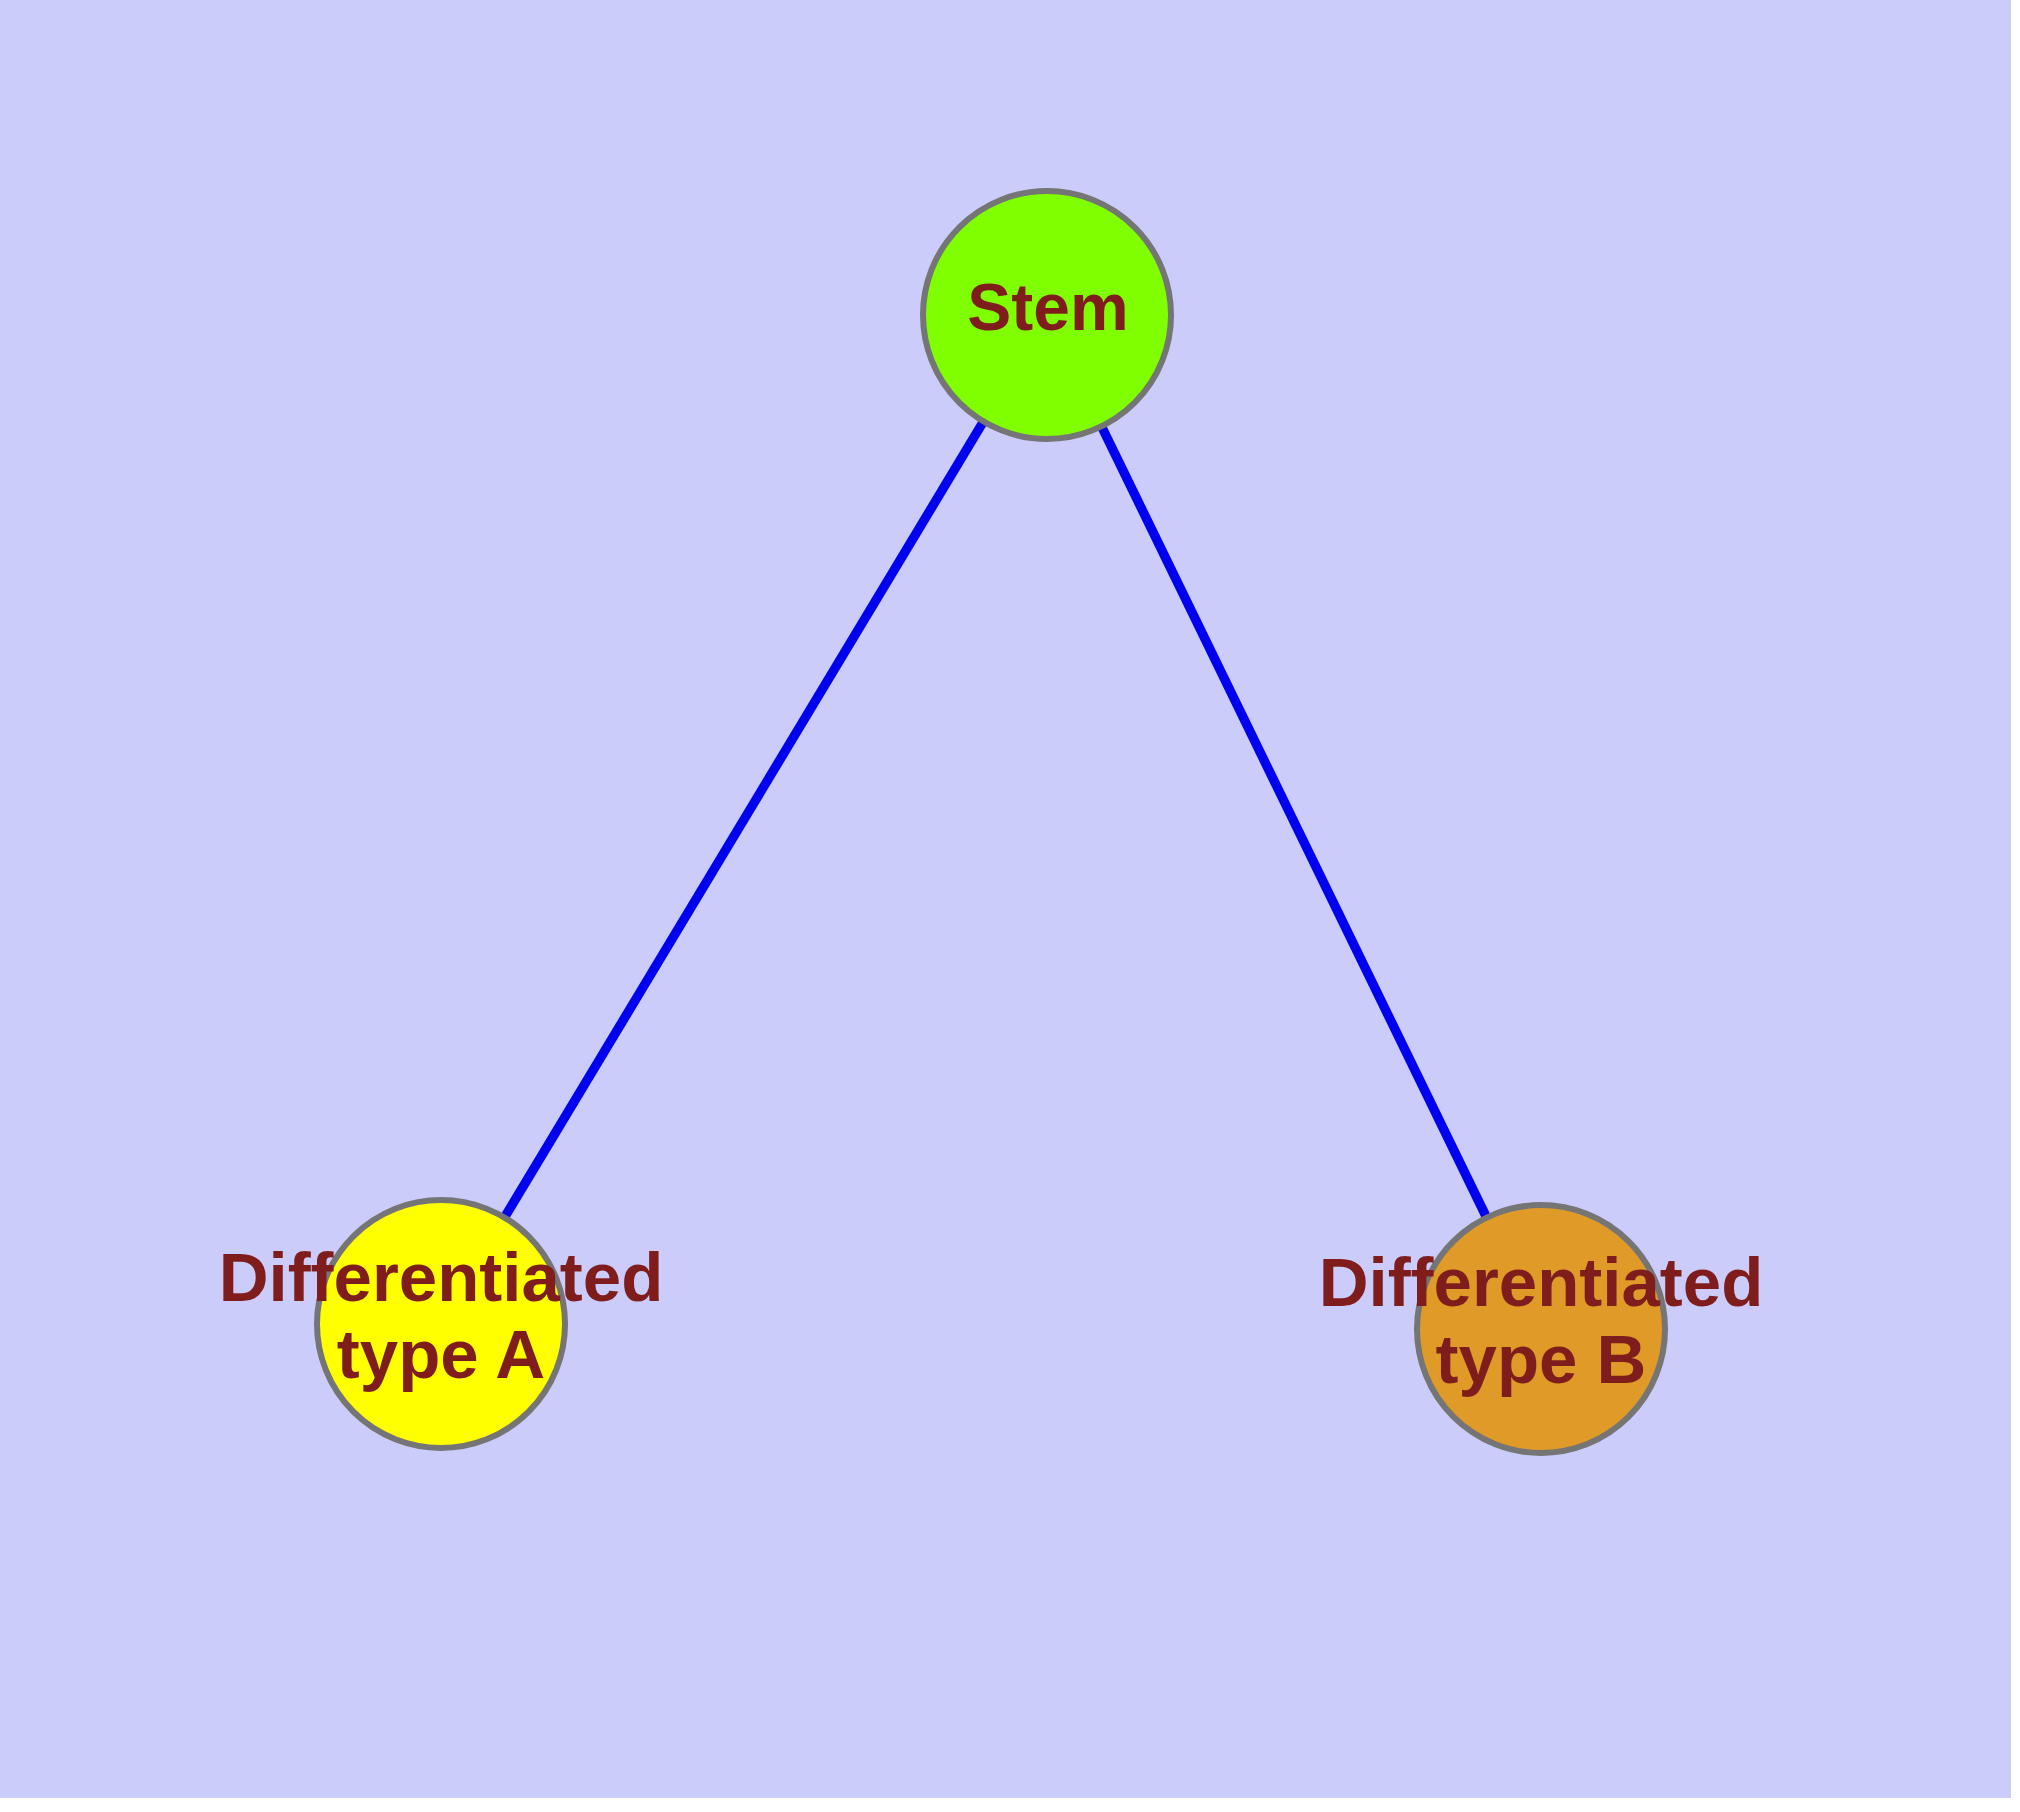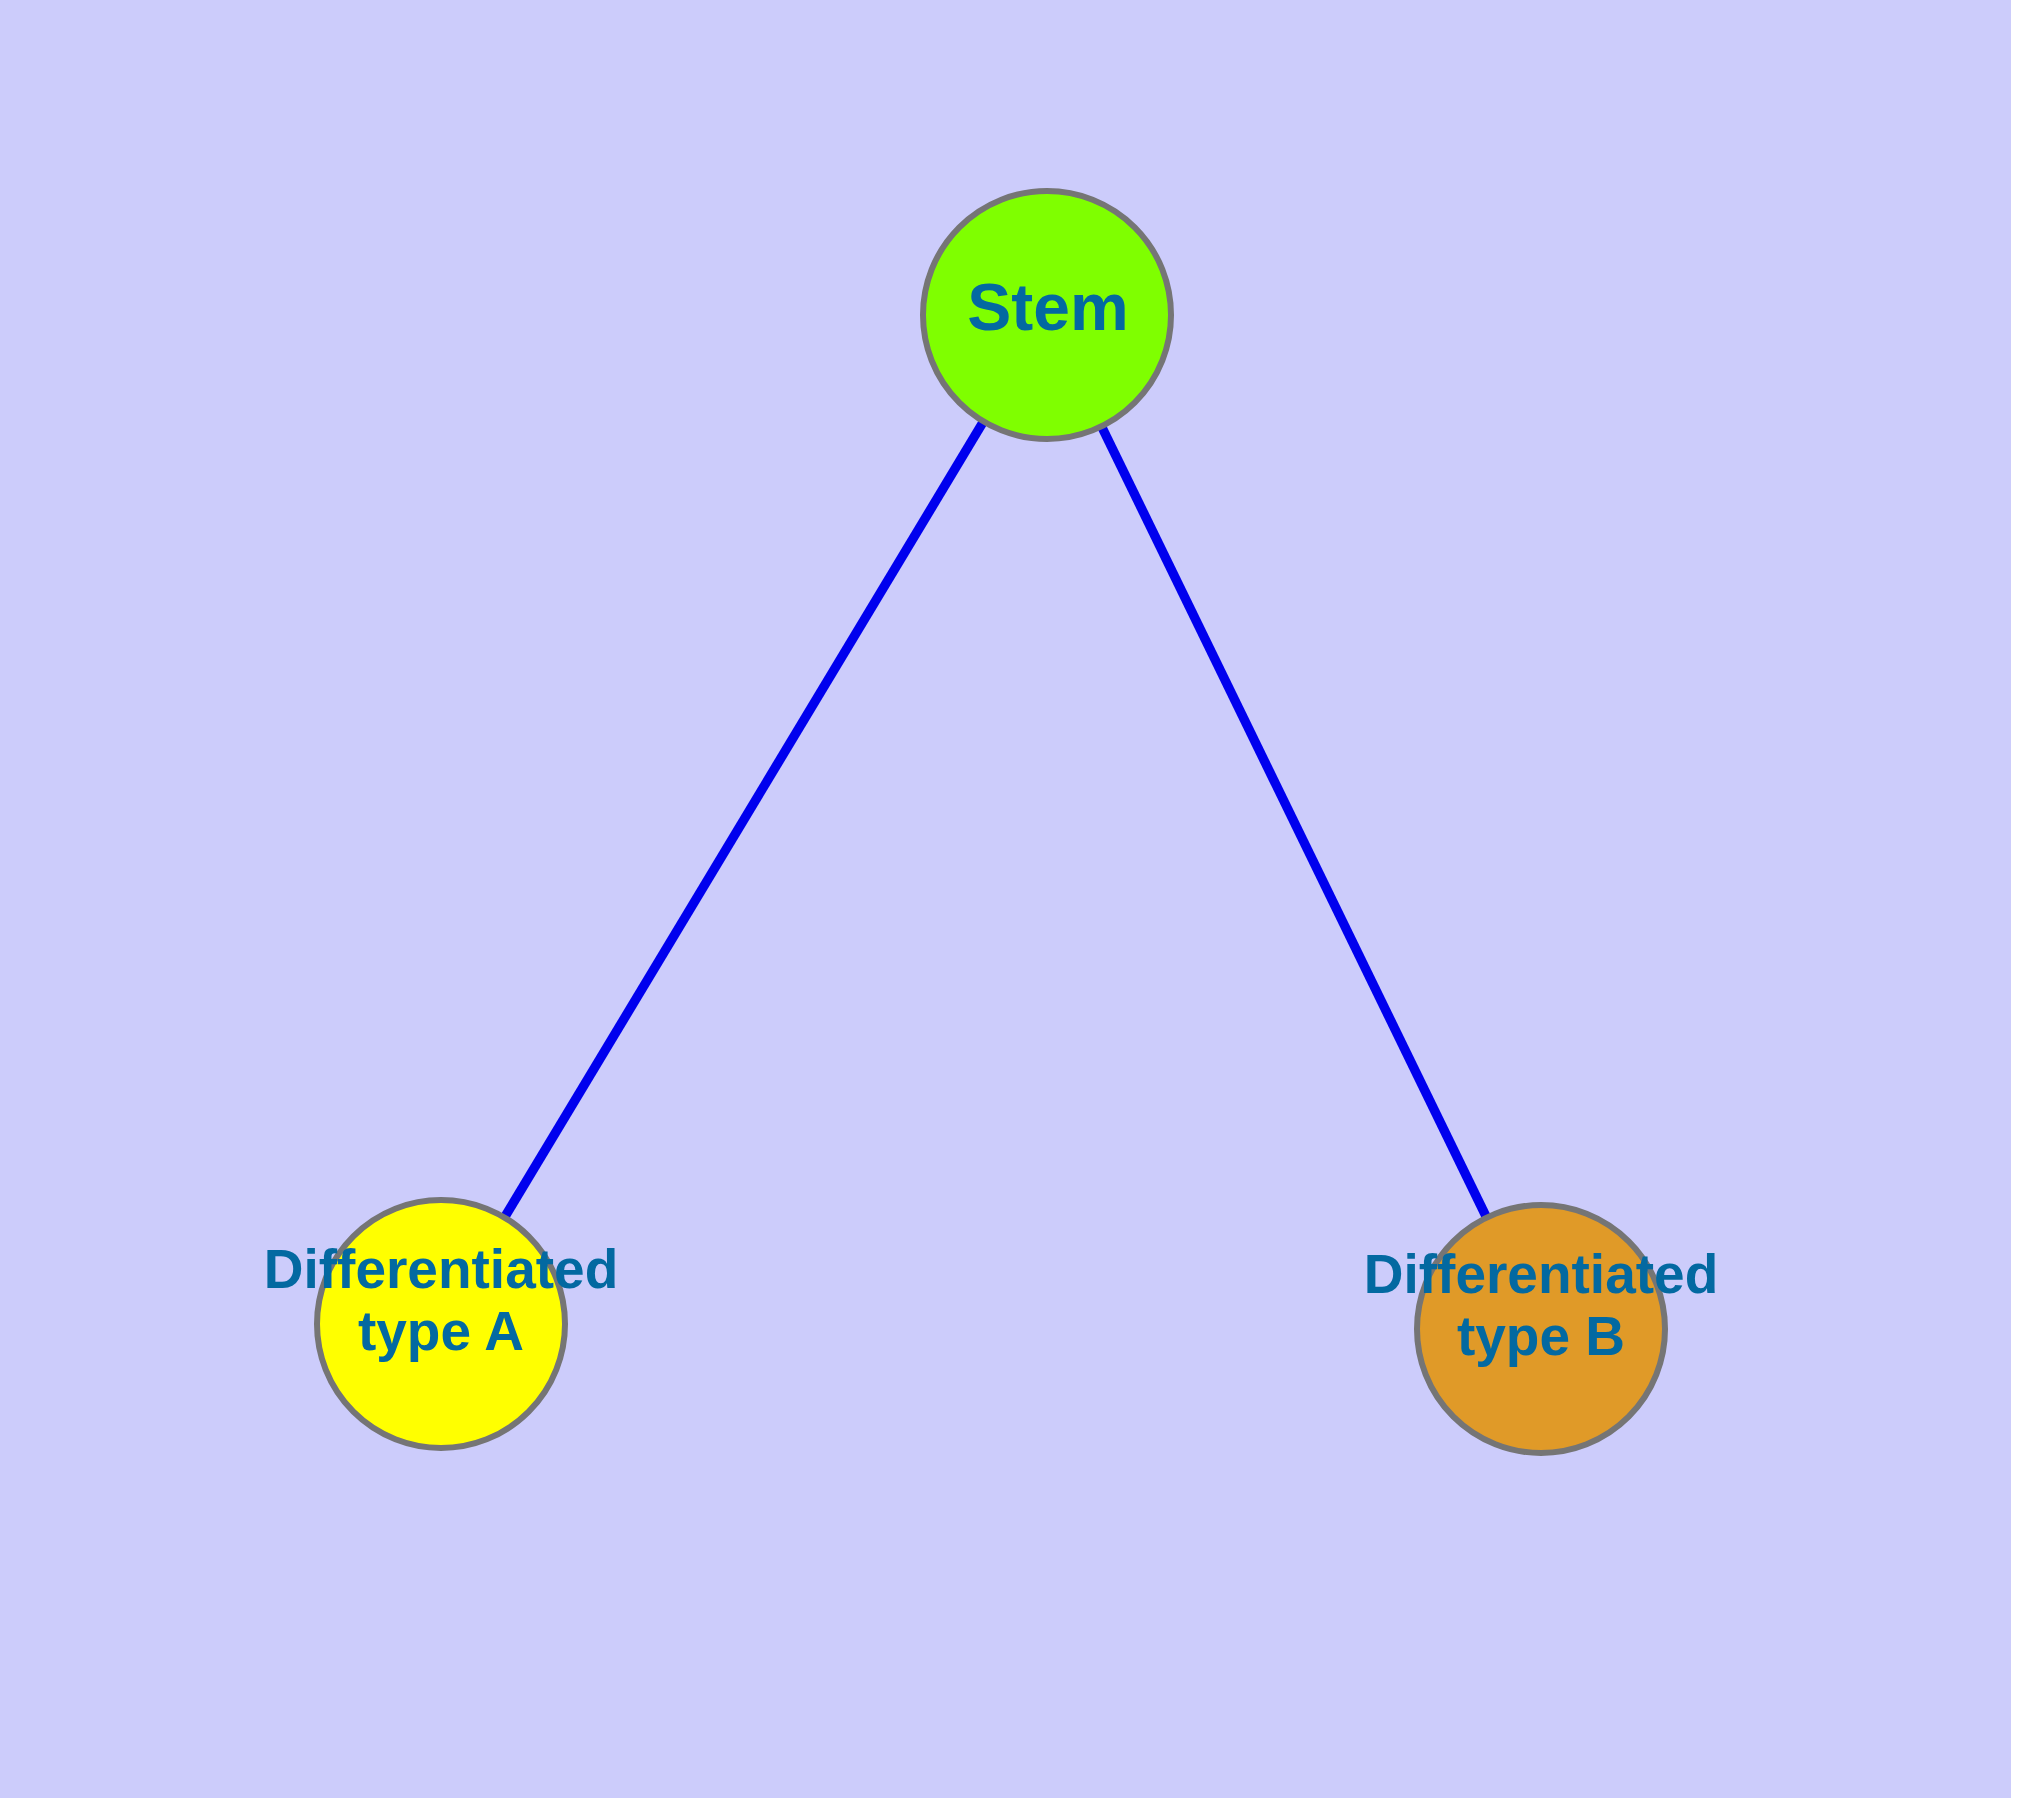--- a/index.html
+++ b/index.html
@@ -35,35 +35,35 @@
 
   .graph-node {
     position: absolute;
     border-radius: 50%;
     box-sizing: border-box;
     border: 6px solid #757575;
   }
 
   .node-label {
     position: absolute;
-    color: #0369a1;
+    color: #7f1d1d;
     font-weight: bold;
     text-align: center;
     line-height: 1.12;
     white-space: pre-line;
     pointer-events: none;
     -webkit-font-smoothing: antialiased;
   }
 
   .node-label.inside {
     font-size: 66px;
   }
 
   .node-label.overlay {
-    font-size: 55px;
+    font-size: 69px;
   }
 </style>
 </head>
 <body>
 
 <div id="graph-canvas" style="width: 2011px; height: 1798px; background: rgb(204, 204, 251);">
 
   <svg id="edge-layer" viewBox="0 0 2373 2122" preserveAspectRatio="none" style="width: 2011px; height: 1798px;">
     <line class="graph-edge" x1="1160.729078472505" y1="497.10111259457966" x2="595.2709215274949" y2="1436.8988874054203" stroke="#0000ee" stroke-width="11" stroke-linecap="butt"></line>
     <line class="graph-edge" x1="1299.8843881131997" y1="503.2813199027267" x2="1754.1156118868003" y2="1436.7186800972734" stroke="#0000ee" stroke-width="11" stroke-linecap="butt"></line>

